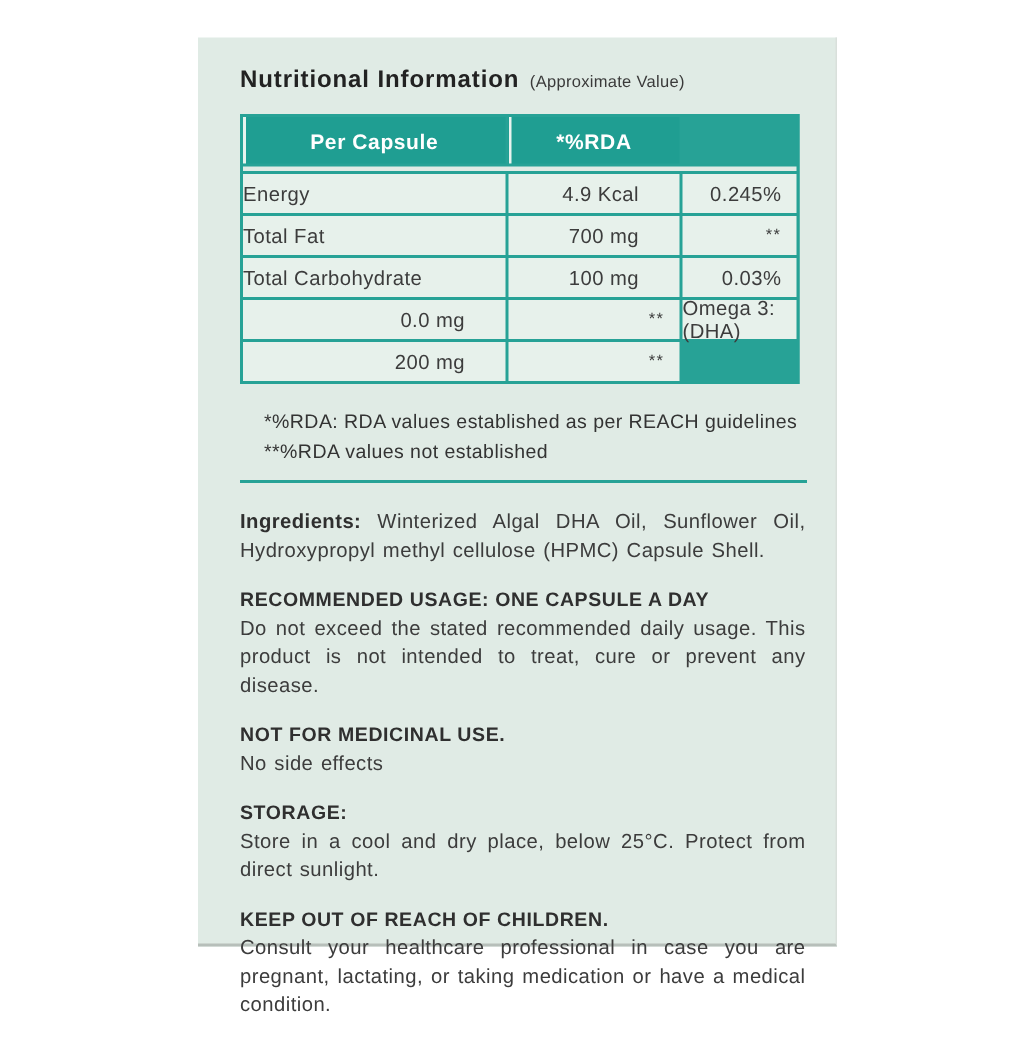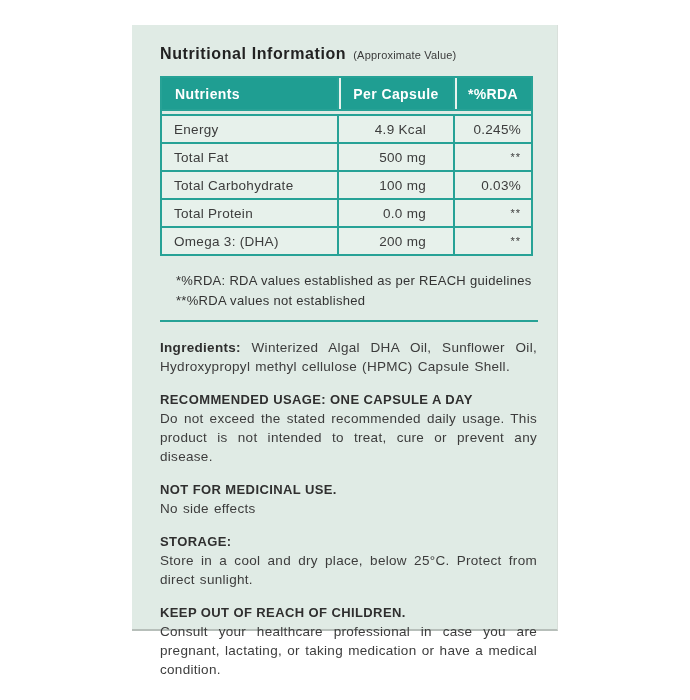--- a/index.html
+++ b/index.html
@@ -65,21 +65,21 @@
     height:3px;
     background:var(--panel-bg);
   }
   .td{
     background:var(--row-bg);
     font-size:13.5px;
     letter-spacing:.3px;
     height:26px;
     display:flex;align-items:center;
   }
-  .td.c1{padding-left:12px;}
+  .td.c1{}
   .td.c2{justify-content:flex-end;padding-right:27px;}
   .td.c3{justify-content:flex-end;padding-right:10px;}
   .td.rda-na{font-size:11px;letter-spacing:1px;}
   
   .footnotes{
     margin:15px 0 0 16px;
     font-size:13px;
     letter-spacing:.3px;
     line-height:20px;
     color:#333;
@@ -115,39 +115,37 @@
 <body>
 
 <div class="label-panel">
 
   <div class="title-row">
     <span class="title-main">Nutritional Information</span>
     <span class="title-sub">(Approximate Value)</span>
   </div>
 
   <div class="nutr-table">
-    <div class="th c1">Nutrients</div>
     <div class="th c2">Per Capsule</div>
     <div class="th c3">*%RDA</div>
 
     <div class="head-gap"></div>
 
     <div class="td c1">Energy</div>
     <div class="td c2">4.9 Kcal</div>
     <div class="td c3">0.245%</div>
 
     <div class="td c1">Total Fat</div>
-    <div class="td c2">500 mg</div>
+    <div class="td c2">700 mg</div>
     <div class="td c3 rda-na">**</div>
 
     <div class="td c1">Total Carbohydrate</div>
     <div class="td c2">100 mg</div>
     <div class="td c3">0.03%</div>
 
-    <div class="td c1">Total Protein</div>
     <div class="td c2">0.0 mg</div>
     <div class="td c3 rda-na">**</div>
 
     <div class="td c1">Omega 3: (DHA)</div>
     <div class="td c2">200 mg</div>
     <div class="td c3 rda-na">**</div>
   </div>
 
   <div class="footnotes">
     <div>*%RDA: RDA values established as per REACH guidelines</div>

